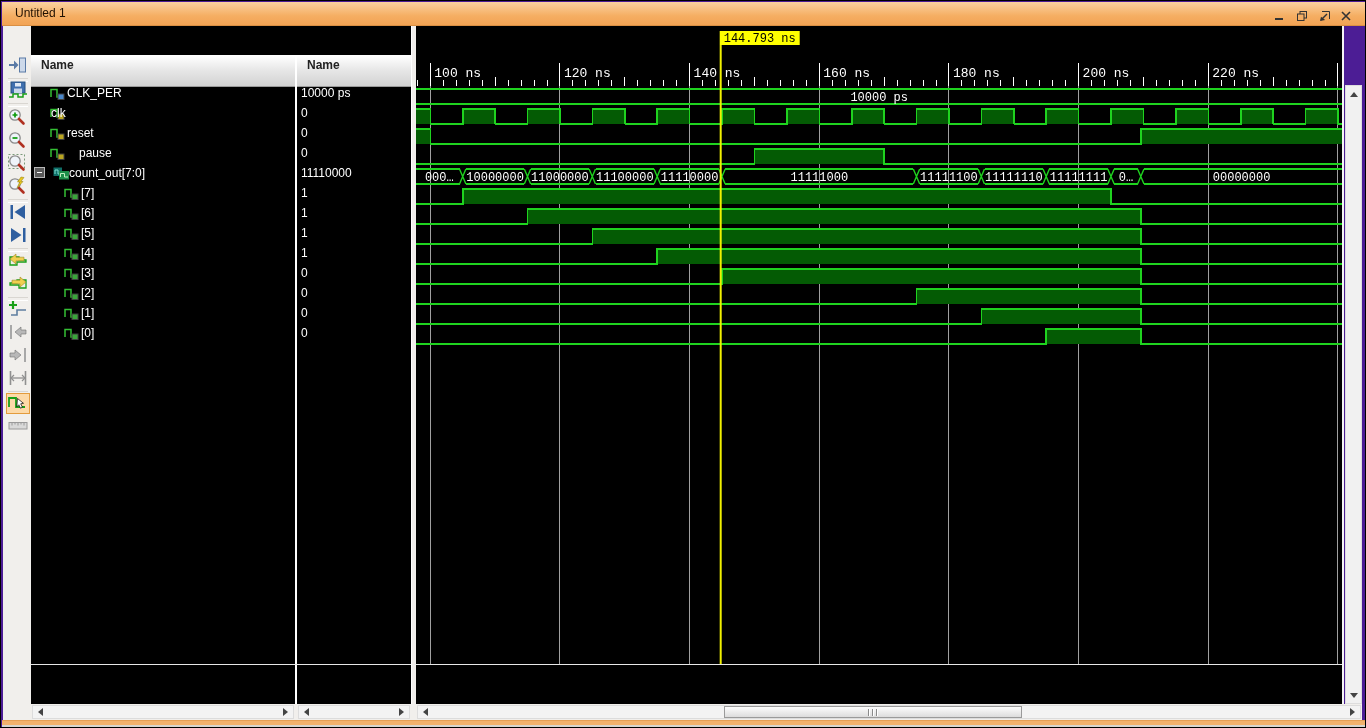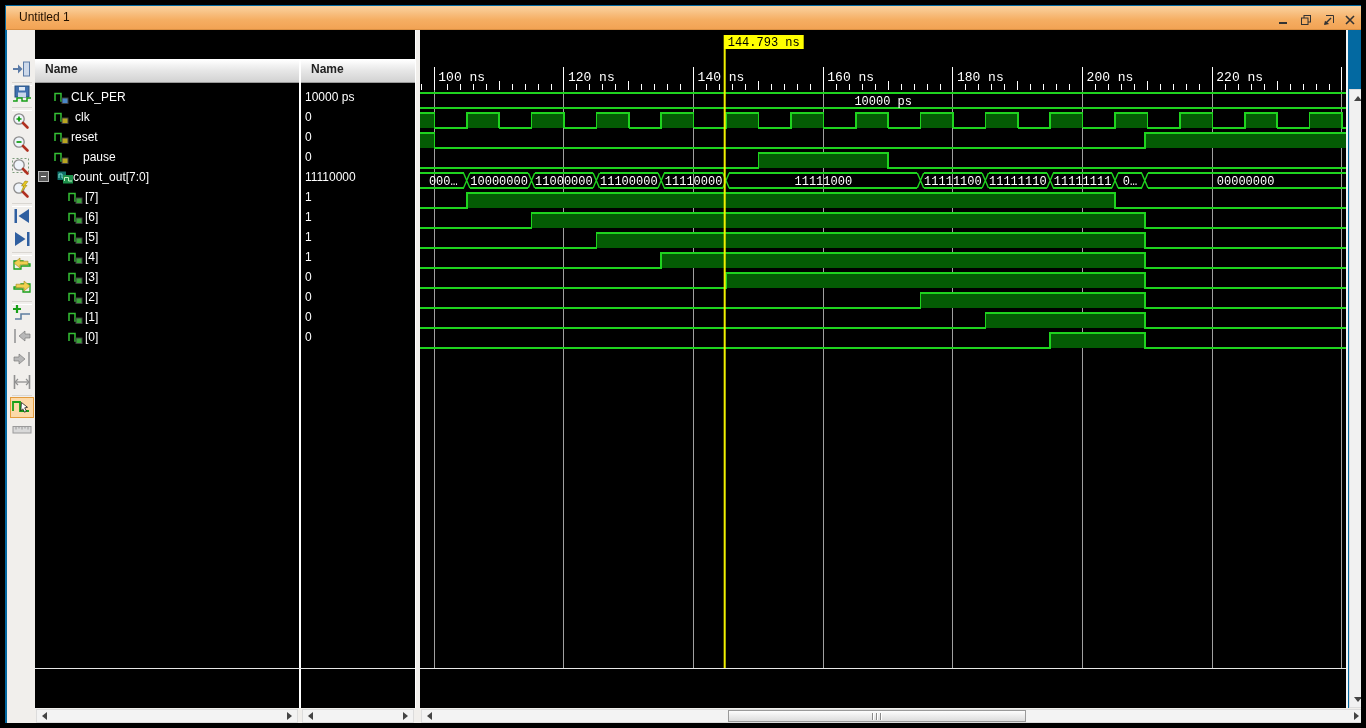--- a/index.html
+++ b/index.html
@@ -1,25 +1,25 @@
 <!DOCTYPE html>
 <html><head>
 <meta charset="utf-8">
 <style>
   html,body{margin:0;padding:0;background:#c8c8c8;}
-  #win{position:relative;width:1366px;height:728px;background:#0369a1;border:5px solid #000000;box-sizing:border-box;overflow:hidden;font-family:"Liberation Sans",sans-serif;}
+  #win{position:relative;width:1366px;height:728px;background:#4c1d95;border:1px solid #000000;box-sizing:border-box;overflow:hidden;font-family:"Liberation Sans",sans-serif;}
   #titlebar{position:absolute;left:1px;top:1px;width:1364px;height:23px;background:linear-gradient(#FAD2A0,#F5AE63 60%,#F2A354);border-bottom:1px solid #D98F43;}
   #title{position:absolute;left:13px;top:4px;font-size:12px;color:#201000;}
   .tbtn{position:absolute;top:7px;width:18px;height:15px;display:flex;align-items:center;justify-content:center;}
   #toolbar{position:absolute;left:2px;top:25px;width:28px;height:694px;background:#F1EFEC;}
   .ticon{position:absolute;left:3px;width:24px;height:21px;display:flex;align-items:center;justify-content:center;border:1px solid transparent;box-sizing:border-box;}
   .ticon.active{background:#FCD9A8;border:1px solid #E39B3C;}
   .tsep{position:absolute;left:5px;width:20px;height:2px;border-top:1px solid #D9D6D1;border-bottom:1px solid #FFFFFF;}
   #leftpanel{position:absolute;left:30px;top:25px;width:380px;height:678px;background:#000;}
-  #lp-header{position:absolute;left:30px;top:54px;width:380px;height:24px;background:linear-gradient(#FFFFFF,#E8E8E8 45%,#D2D2D2);border-top:1px solid #fff;border-bottom:1px solid #9a9a9a;box-sizing:border-box;}
+  #lp-header{position:absolute;left:30px;top:54px;width:380px;height:32px;background:linear-gradient(#FFFFFF,#E8E8E8 45%,#D2D2D2);border-top:1px solid #fff;border-bottom:1px solid #9a9a9a;box-sizing:border-box;}
   .hcell{position:absolute;top:2px;font-size:12px;font-weight:bold;color:#222;}
   #col-divider{position:absolute;left:294px;top:54px;width:2px;height:665px;background:#FFFFFF;}
   #lp-hline{position:absolute;left:30px;top:663px;width:380px;height:1px;background:#E6E6E6;}
   .trow{position:absolute;left:30px;width:380px;height:20px;}
   .trow .lbl{position:absolute;top:3px;font-size:12px;color:#FFFFFF;white-space:nowrap;}
   .trow .val{position:absolute;left:270px;top:3px;font-size:12px;color:#FFFFFF;white-space:nowrap;}
   .trow svg{position:absolute;}
   .expander{position:absolute;left:3px;top:4px;width:11px;height:11px;background:#5a5a5a;border:1px solid #b8b8b8;box-sizing:border-box;}
   .expander:before{content:"";position:absolute;left:2px;top:4px;width:5px;height:1px;background:#fff;}
   #splitter{position:absolute;left:410px;top:25px;width:5px;height:694px;background:#F1EFEC;border-left:1px solid #FFFFFF;box-sizing:border-box;}
@@ -201,21 +201,21 @@
         <div class="lbl" style="left:36px">CLK_PER</div>
         <div class="val">10000 ps</div>
       </div>
       <div class="trow" style="top: 102px;">
         <span style="left:18px;top:3px;position:absolute">
           <svg width="16" height="14">
             <path d="M2 11V3.5h6V11h5" fill="none" stroke="#35C035" stroke-width="1.5"></path>
             <rect x="9" y="8" width="6" height="5.5" fill="#B9A520" stroke="#404040"></rect>
           </svg>
         </span>
-        <div class="lbl" style="left:40px">clk</div>
+        <div class="lbl" style="left:20px">clk</div>
         <div class="val">0</div>
       </div>
       <div class="trow" style="top: 122px;">
         <span style="left:18px;top:3px;position:absolute">
           <svg width="16" height="14">
             <path d="M2 11V3.5h6V11h5" fill="none" stroke="#35C035" stroke-width="1.5"></path>
             <rect x="9" y="8" width="6" height="5.5" fill="#B9A520" stroke="#404040"></rect>
           </svg>
         </span>
         <div class="lbl" style="left:36px">reset</div>

